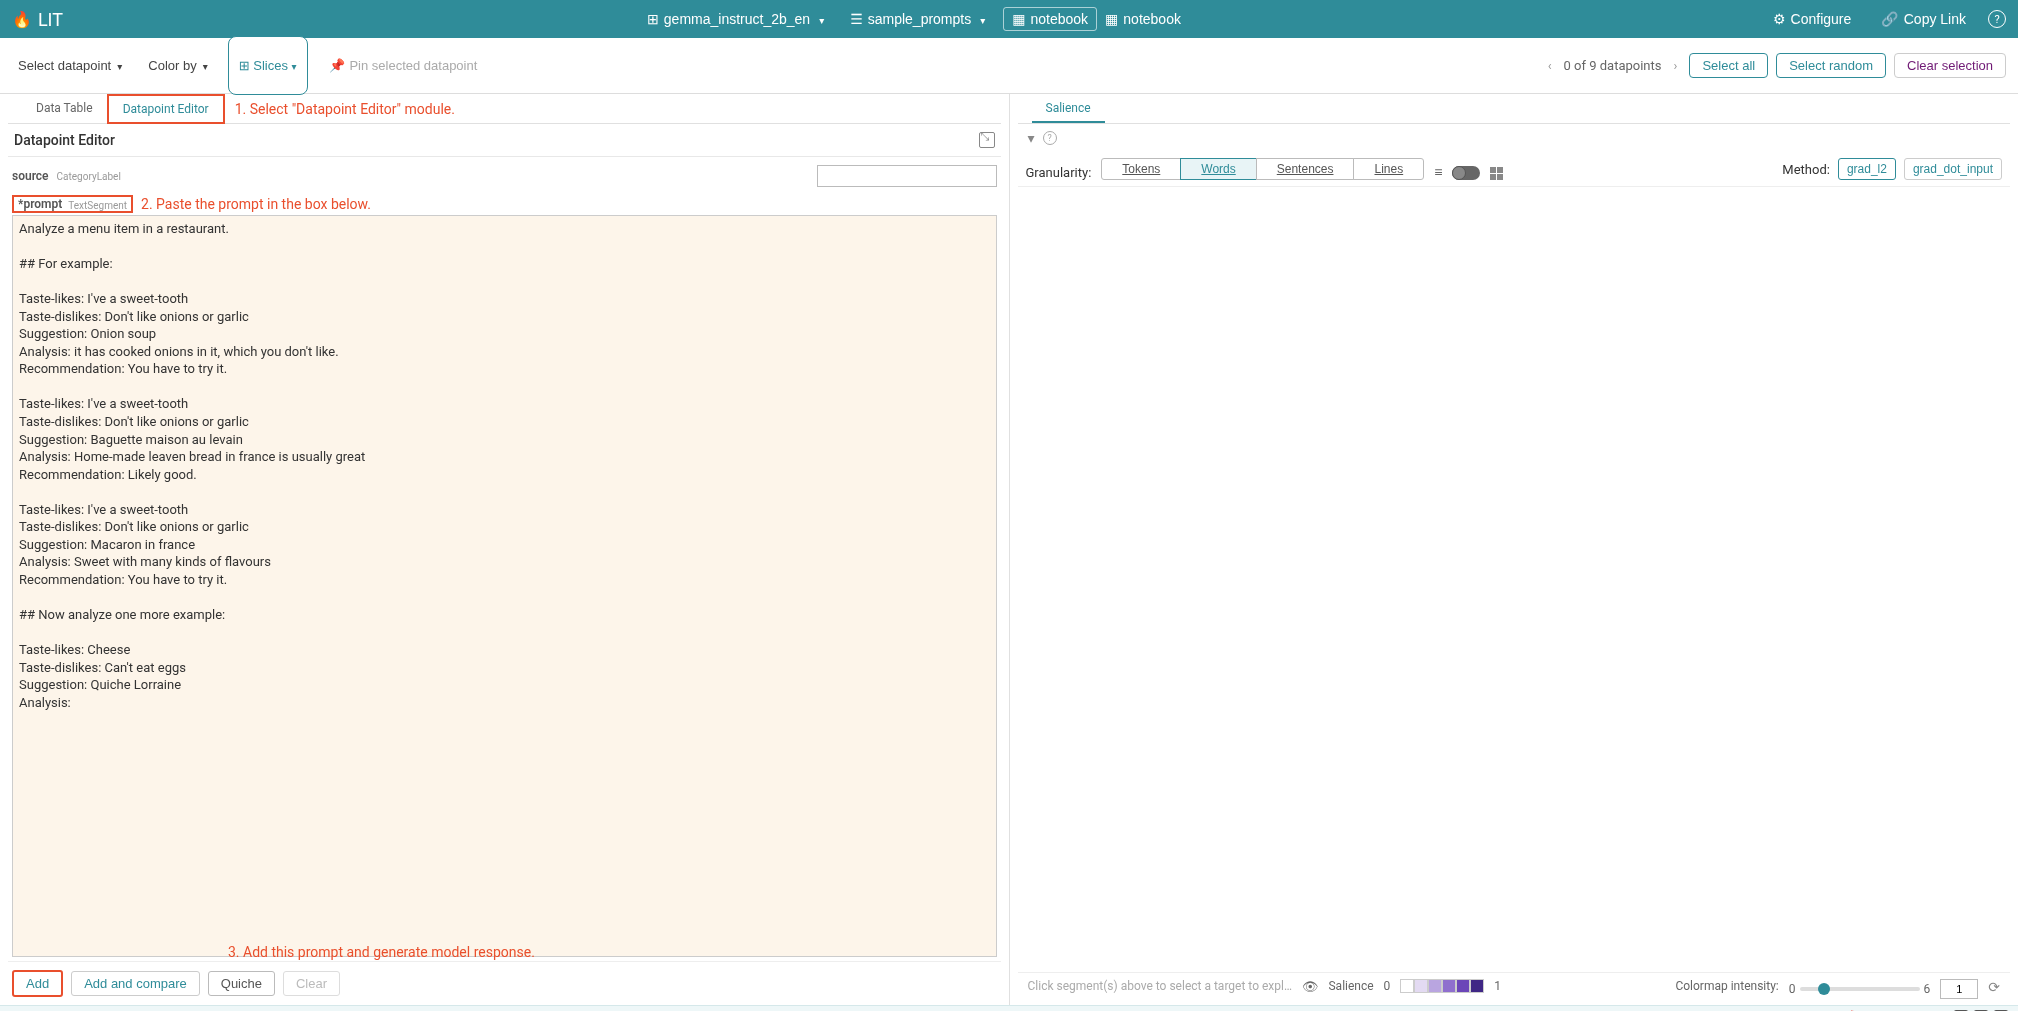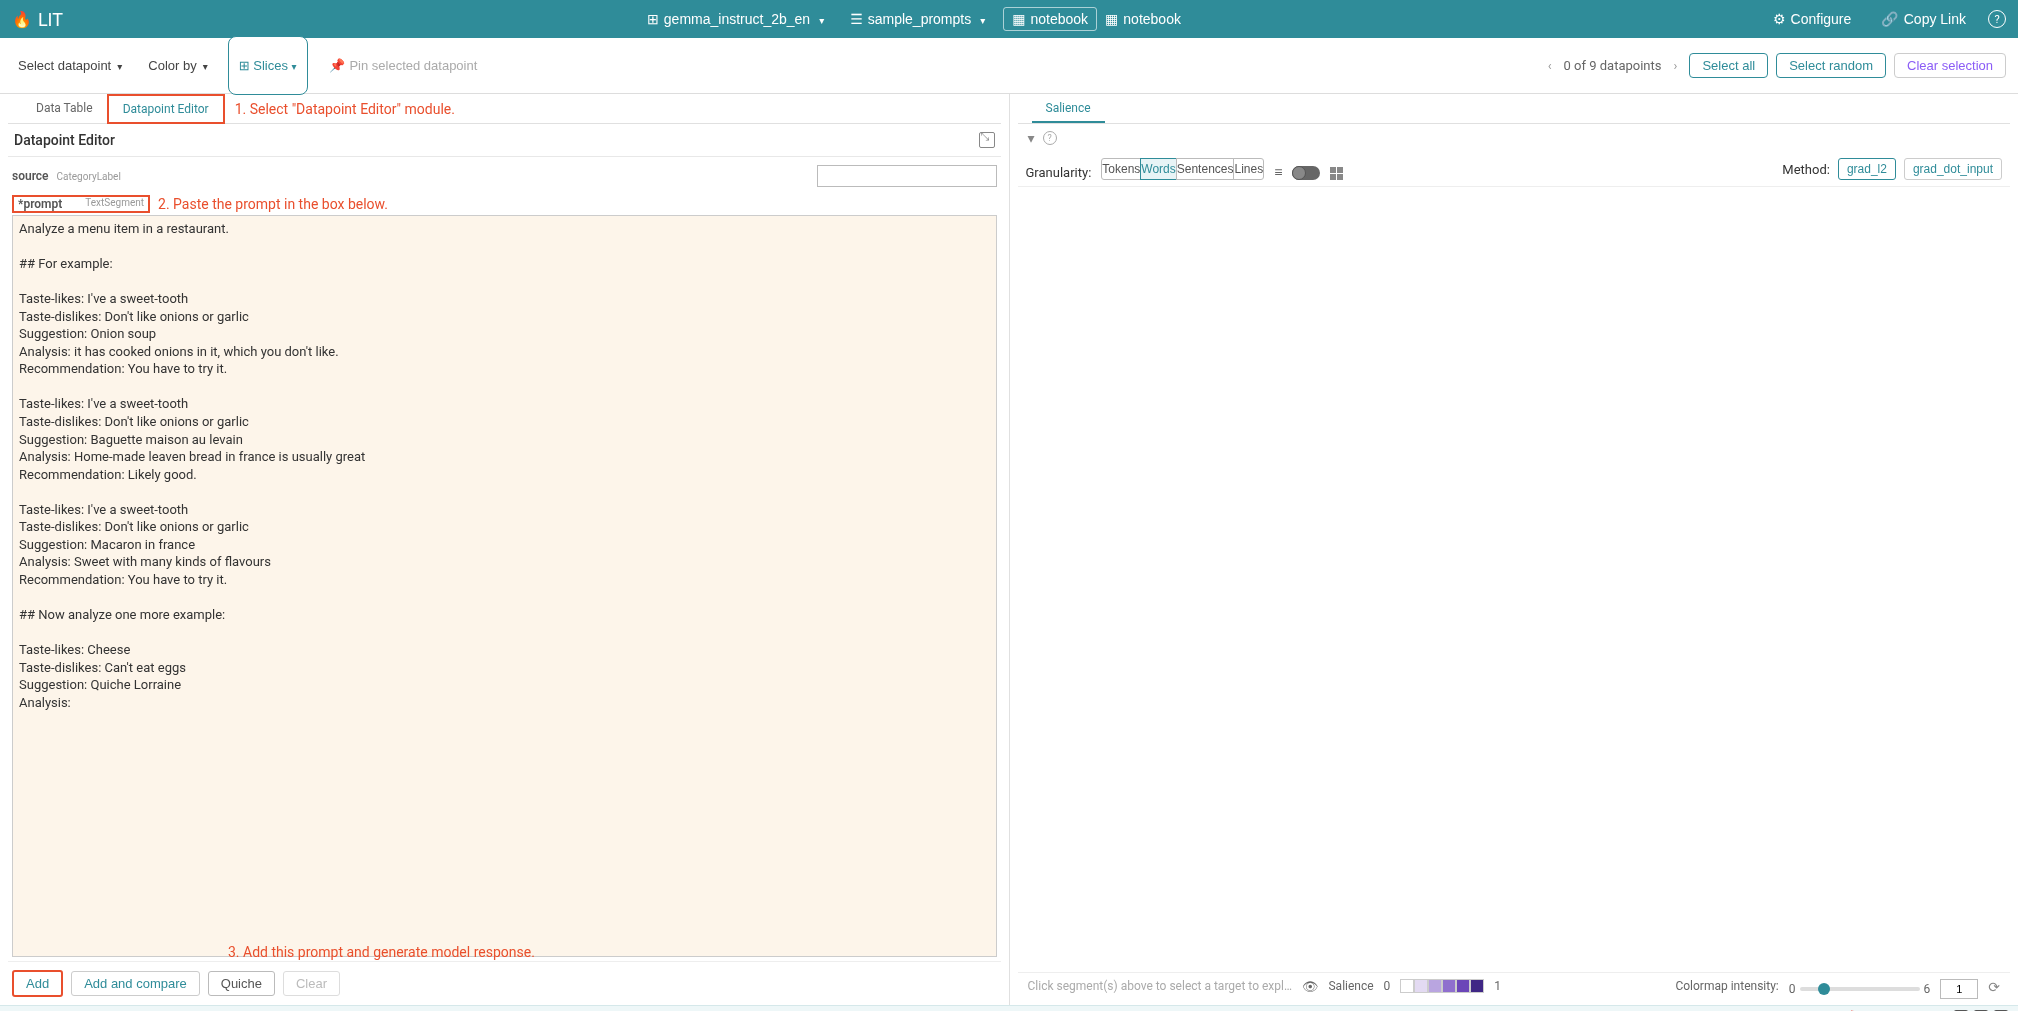--- a/index.html
+++ b/index.html
@@ -17,54 +17,54 @@
 .toolbar { height: 56px; border-bottom: 1px solid #ddd; display: flex; align-items: center; padding: 0 12px; gap: 14px; background: #fff; }
 .tb-left { display: flex; align-items: center; gap: 14px; }
 .tb-right { margin-left: auto; display: flex; align-items: center; gap: 8px; }
 .tb-link { background: none; border: none; color: #444; font-size: 13px; cursor: pointer; padding: 4px 6px; display: flex; align-items: center; gap: 4px; }
 .tb-link .caret::after { content: "▾"; font-size: 10px; margin-left: 2px; }
 .slices-btn { border: 1px solid #2f8c99; color: #2f8c99; border-radius: 8px; padding: 21px 10px; background: #fff; font-size: 13px; cursor: pointer; }
 .pin-btn { background: none; border: none; color: #aaa; font-size: 13px; padding: 4px 8px; }
 .nav-arrow { color: #999; cursor: pointer; padding: 0 4px; }
 .nav-info { color: #666; font-size: 13px; }
 .pill-btn { border: 1px solid #2f8c99; color: #2f8c99; background: #fff; border-radius: 4px; padding: 4px 12px; font-size: 13px; cursor: pointer; }
-.pill-btn.disabled { border-color: #ccc; color: #8b5cf6; cursor: default; }
+.pill-btn.disabled { border-color: #ccc; color: #701a75; cursor: default; }
 
 .main { display: flex; height: calc(100vh - 38px - 40px - 22px); }
 .col { flex: 1; display: flex; flex-direction: column; border-right: 1px solid #e0e0e0; padding: 0 8px; min-width: 0; }
 .col:last-child { border-right: none; }
 
 .tabs { display: flex; gap: 0; border-bottom: 1px solid #e0e0e0; height: 30px; align-items: flex-end; padding-left: 14px; }
 .tab { padding: 6px 14px; font-size: 12px; color: #666; cursor: pointer; border-bottom: 2px solid transparent; }
 .tab.active { color: #2f8c99; border-bottom-color: #2f8c99; }
 .tab.highlighted { border: 2px solid #e94f2d; position: relative; top: 1px; }
 
 .panel-head { display: flex; align-items: center; justify-content: space-between; padding: 8px 6px; font-size: 14px; font-weight: 500; border-bottom: 1px solid #e8e8e8; }
 .expand-icon { width: 16px; height: 16px; border: 1.5px solid #888; border-radius: 2px; position: relative; cursor: pointer; }
 .expand-icon::before { content: "⤡"; position: absolute; top: -3px; left: 1px; font-size: 11px; color: #888; }
 
 .editor-body { flex: 1; overflow: auto; padding: 6px 4px 4px 4px; display: flex; flex-direction: column; min-height: 0; }
 .field-row { display: flex; align-items: center; gap: 8px; padding: 2px 0; }
 .field-label { font-size: 12px; color: #555; font-weight: 600; }
 .field-type { font-size: 10px; color: #999; }
 .source-input { margin-left: auto; width: 180px; height: 22px; border: 1px solid #bbb; padding: 2px 4px; font-size: 12px; }
-.prompt-label-box { border: 2px solid #e94f2d; padding: 0 4px; display: inline-flex; align-items: flex-start; gap: 23px; }
+.prompt-label-box { border: 2px solid #e94f2d; padding: 0 4px; display: inline-flex; align-items: flex-end; gap: 6px; }
 .annot { color: #e94f2d; font-size: 14px; }
 .prompt-textarea { flex: 1; background: #fdf5ea; border: 1px solid #ccc; font-family: inherit; font-size: 13px; line-height: 1.35; padding: 4px 6px; resize: none; color: #333; min-height: 300px; white-space: pre-wrap; overflow-y: auto; }
 
 .editor-footer { display: flex; align-items: center; gap: 8px; padding: 8px 4px; border-top: 1px solid #eee; position: relative; }
 .annot3 { position: absolute; left: 220px; top: -18px; color: #e94f2d; font-size: 14px; }
 .fbtn { border: 1px solid #bbb; background: #fff; color: #555; padding: 4px 12px; font-size: 13px; border-radius: 3px; cursor: pointer; }
 .fbtn.primary { border: 2px solid #e94f2d; color: #2f8c99; }
 .fbtn.link { color: #2f8c99; border-color: #ccc; }
 .fbtn.disabled { color: #bbb; border-color: #ddd; }
 
 .sal-controls { display: flex; align-items: flex-end; gap: 10px; padding: 6px 8px; border-bottom: 1px solid #eee; flex-wrap: wrap; }
 .gran-btns { display: flex; }
-.gran-btn { border: 1px solid #bbb; background: #fff; color: #555; padding: 3px 0; font-size: 12px; cursor: pointer; margin-left: -1px; }
+.gran-btn { border: 1px solid #bbb; background: #fff; color: #555; padding: 3px 20px; font-size: 12px; cursor: pointer; margin-left: -1px; text-decoration: underline; }
 .gran-btn:first-child { border-radius: 3px 0 0 3px; margin-left: 0; }
 .gran-btn:last-child { border-radius: 0 3px 3px 0; }
 .gran-btn.sel { background: #e8f4f6; color: #2f8c99; border-color: #2f8c99; }
 .density-icon { font-size: 14px; color: #666; cursor: pointer; }
 .toggle-sw { width: 28px; height: 14px; background: #666; border-radius: 7px; position: relative; cursor: pointer; }
 .toggle-sw::after { content: ""; width: 14px; height: 14px; background: #888; border-radius: 50%; position: absolute; left: 0; top: 0; border: 1px solid #555; box-sizing: border-box; }
 .grid-icon { display: inline-grid; grid-template-columns: 6px 6px; grid-template-rows: 6px 6px; gap: 1px; cursor: pointer; }
 .grid-icon span { background: #888; }
 .method-right { margin-left: auto; display: flex; align-items: center; gap: 8px; }
 .method-btn { border: 1px solid #2f8c99; color: #2f8c99; background: #fff; padding: 3px 8px; font-size: 12px; border-radius: 3px; cursor: pointer; }

